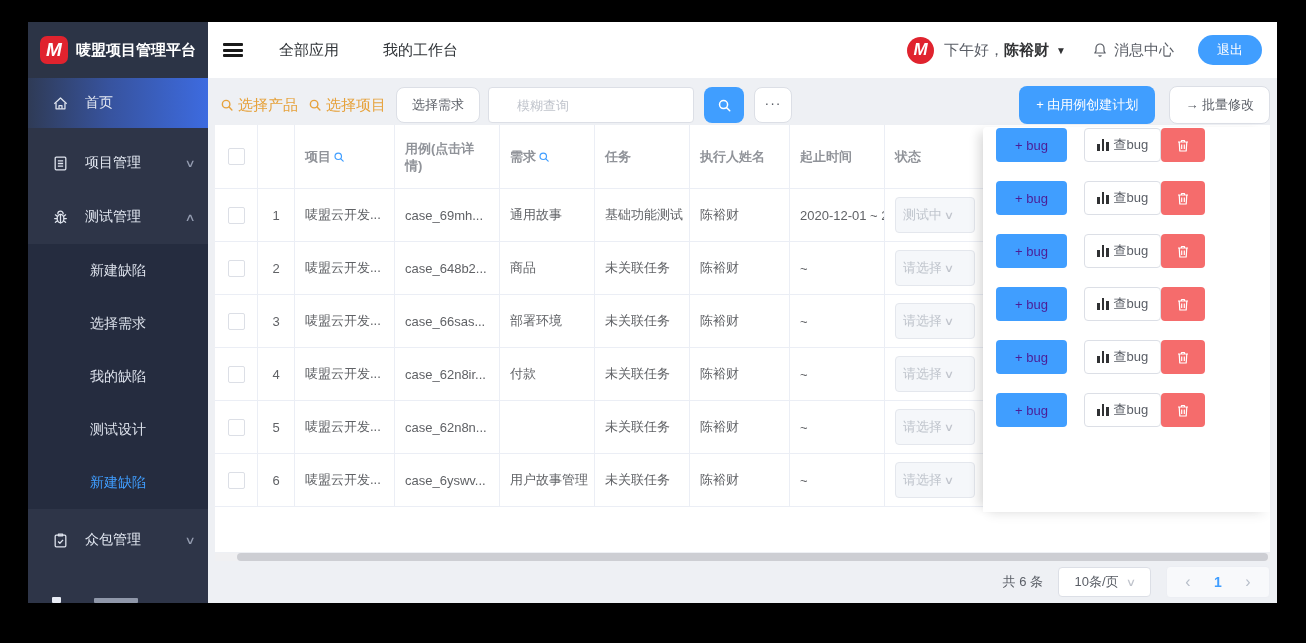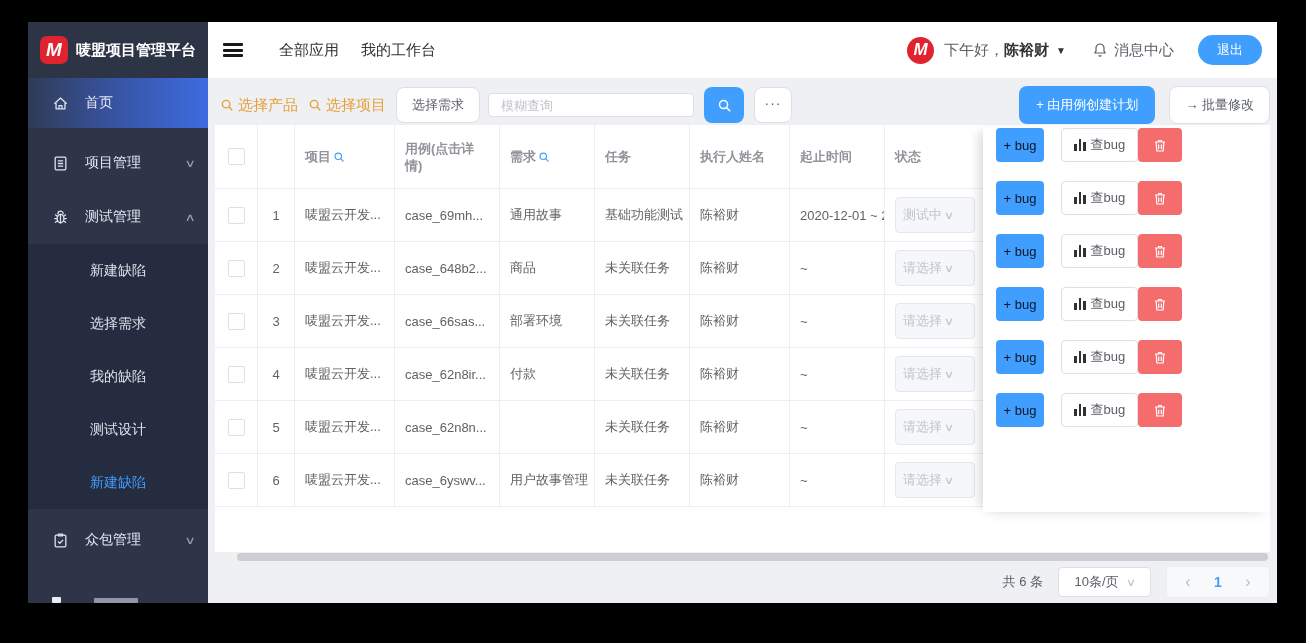--- a/index.html
+++ b/index.html
@@ -22,39 +22,39 @@
   .submenu-item{height:53px;display:flex;align-items:center;padding-left:62px;color:#dde2ec;font-size:14px;cursor:pointer;}
   .submenu-item.active{color:#409eff;}
   .mi-partial{position:absolute;left:0;bottom:0;width:180px;height:8px;overflow:hidden;}
   .mi-partial .sliver-icon{position:absolute;left:24px;top:2px;width:9px;height:6px;background:#e8ecf5;border-radius:1px;}
   .mi-partial .sliver-text{position:absolute;left:66px;top:3px;width:44px;height:5px;background:#8f97a9;border-radius:1px;}
 
   
   .topbar{position:absolute;left:180px;top:0;right:0;height:56px;background:#fff;display:flex;align-items:center;padding:0 15px;box-sizing:border-box;z-index:4;}
   .hamburger{width:20px;height:14px;display:flex;flex-direction:column;justify-content:space-between;cursor:pointer;margin-right:36px;}
   .hamburger i{display:block;height:3px;background:#1a1a1a;border-radius:1px;}
-  .top-nav{display:flex;gap:22px;}
+  .top-nav{display:flex;gap:44px;}
   .top-nav .nav-item{font-size:15px;color:#2f3337;font-weight:500;cursor:pointer;}
   .top-right{margin-left:auto;display:flex;align-items:center;}
   .avatar{width:27px;height:27px;border-radius:50%;background:#e0232e;color:#fff;font-weight:bold;font-style:italic;font-size:17px;display:flex;align-items:center;justify-content:center;flex:none;}
   .greeting{margin-left:10px;font-size:15px;color:#5a5e66;white-space:nowrap;}
   .greeting b{color:#303133;}
   .caret{font-size:10px;color:#303133;margin:0 0 0 7px;}
   .msg{display:flex;align-items:center;margin-left:26px;color:#5a5e66;font-size:15px;cursor:pointer;font-family:Liberation Serif, serif;}
   .msg svg{width:16px;height:16px;margin-right:6px;color:#5a5e66;}
   .logout-btn{margin-left:24px;background:#409eff;color:#fff;border:none;border-radius:15px;height:30px;padding:0 19px;font-size:13px;cursor:pointer;}
 
   
   .content{position:absolute;left:180px;top:56px;right:0;bottom:0;background:#eef0f4;}
   .toolbar{position:absolute;left:12px;right:7px;top:8px;height:38px;display:flex;align-items:center;}
   .picker{display:flex;align-items:center;color:#e6a23c;font-size:15px;cursor:pointer;margin-right:10px;white-space:nowrap;}
   .picker svg{width:14px;height:14px;margin-right:4px;}
   .btn{box-sizing:border-box;display:inline-flex;align-items:center;justify-content:center;border-radius:8px;font-size:13px;cursor:pointer;border:1px solid #dcdfe6;background:#fff;color:#5a5e66;}
   .tb-btn{height:36px;padding:0 15px;margin-right:8px;}
-  .tb-input{box-sizing:border-box;height:24px;width:206px;border:1px solid #dcdfe6;border-radius:4px;padding:0 12px;font-size:13px;color:#606266;background:#fff;margin-right:10px;font-family:inherit;}
+  .tb-input{box-sizing:border-box;height:36px;width:206px;border:1px solid #dcdfe6;border-radius:4px;padding:0 28px;font-size:13px;color:#606266;background:#fff;margin-right:10px;font-family:inherit;}
   .tb-input::placeholder{color:#c0c4cc;}
   .search-btn{width:40px;height:36px;background:#409eff;border:none;color:#fff;margin-right:10px;}
   .search-btn svg{width:15px;height:15px;}
   .more-btn{width:38px;height:36px;font-size:14px;letter-spacing:1px;color:#5a5e66;padding-bottom:6px;}
   .tb-spacer{flex:1;}
   .primary-btn{height:38px;background:#409eff;border:none;color:#fff;padding:0 17px;margin-right:14px;font-size:13px;}
   .plain-btn{height:38px;padding:0 15px;font-size:13px;}
 
   
   .table-card{position:absolute;left:7px;top:47px;width:1055px;height:427px;background:#fff;}
@@ -78,21 +78,21 @@
   .sel-text{width:38px;overflow:hidden;white-space:nowrap;color:#bfc4cc;font-size:13px;}
   .sel-arrow{color:#c0c4cc;font-size:11px;margin-left:4px;transform:scaleX(1.3);}
   .hscroll{position:absolute;left:0;right:0;bottom:-9px;height:8px;background:#f0f0f2;}
   .hscroll .thumb{position:absolute;left:22px;right:2px;top:0;height:8px;background:#cdced3;border-radius:4px;}
 
   
   .ops-panel{position:absolute;top:2px;right:0;width:287px;height:385px;background:#fff;z-index:3;border-radius:4px 0 0 0;box-shadow:-9px 0 10px -5px rgba(0,0,0,0.14),0 9px 10px -6px rgba(0,0,0,0.08);}
   .ops-header{height:62px;display:flex;align-items:center;padding-left:13px;color:#909399;font-size:13px;font-weight:bold;}
   .ops-row{height:53px;display:flex;align-items:flex-start;padding:1px 0 0 13px;box-sizing:border-box;}
   .ops-btn{height:34px;border-radius:4px;font-size:13px;display:inline-flex;align-items:center;justify-content:center;cursor:pointer;border:none;}
-  .btn-blue{background:#409eff;color:#0f172a;width:48px;margin-right:17px;}
+  .btn-blue{background:#409eff;color:#4c1d95;width:71px;margin-right:17px;}
   .btn-plain{background:#fff;border:1px solid #dcdfe6;color:#5a5e66;padding:0 12px;}
   .btn-red{background:#f56c6c;color:#fff;width:44px;}
   .bars{display:inline-flex;align-items:flex-end;gap:2px;margin-right:5px;height:12px;}
   .bars i{width:2.5px;background:#303133;display:inline-block;}
   .bars i:nth-child(1){height:7px;}
   .bars i:nth-child(2){height:12px;}
   .bars i:nth-child(3){height:9px;}
   .btn-red svg{width:14px;height:15px;}
 
   

